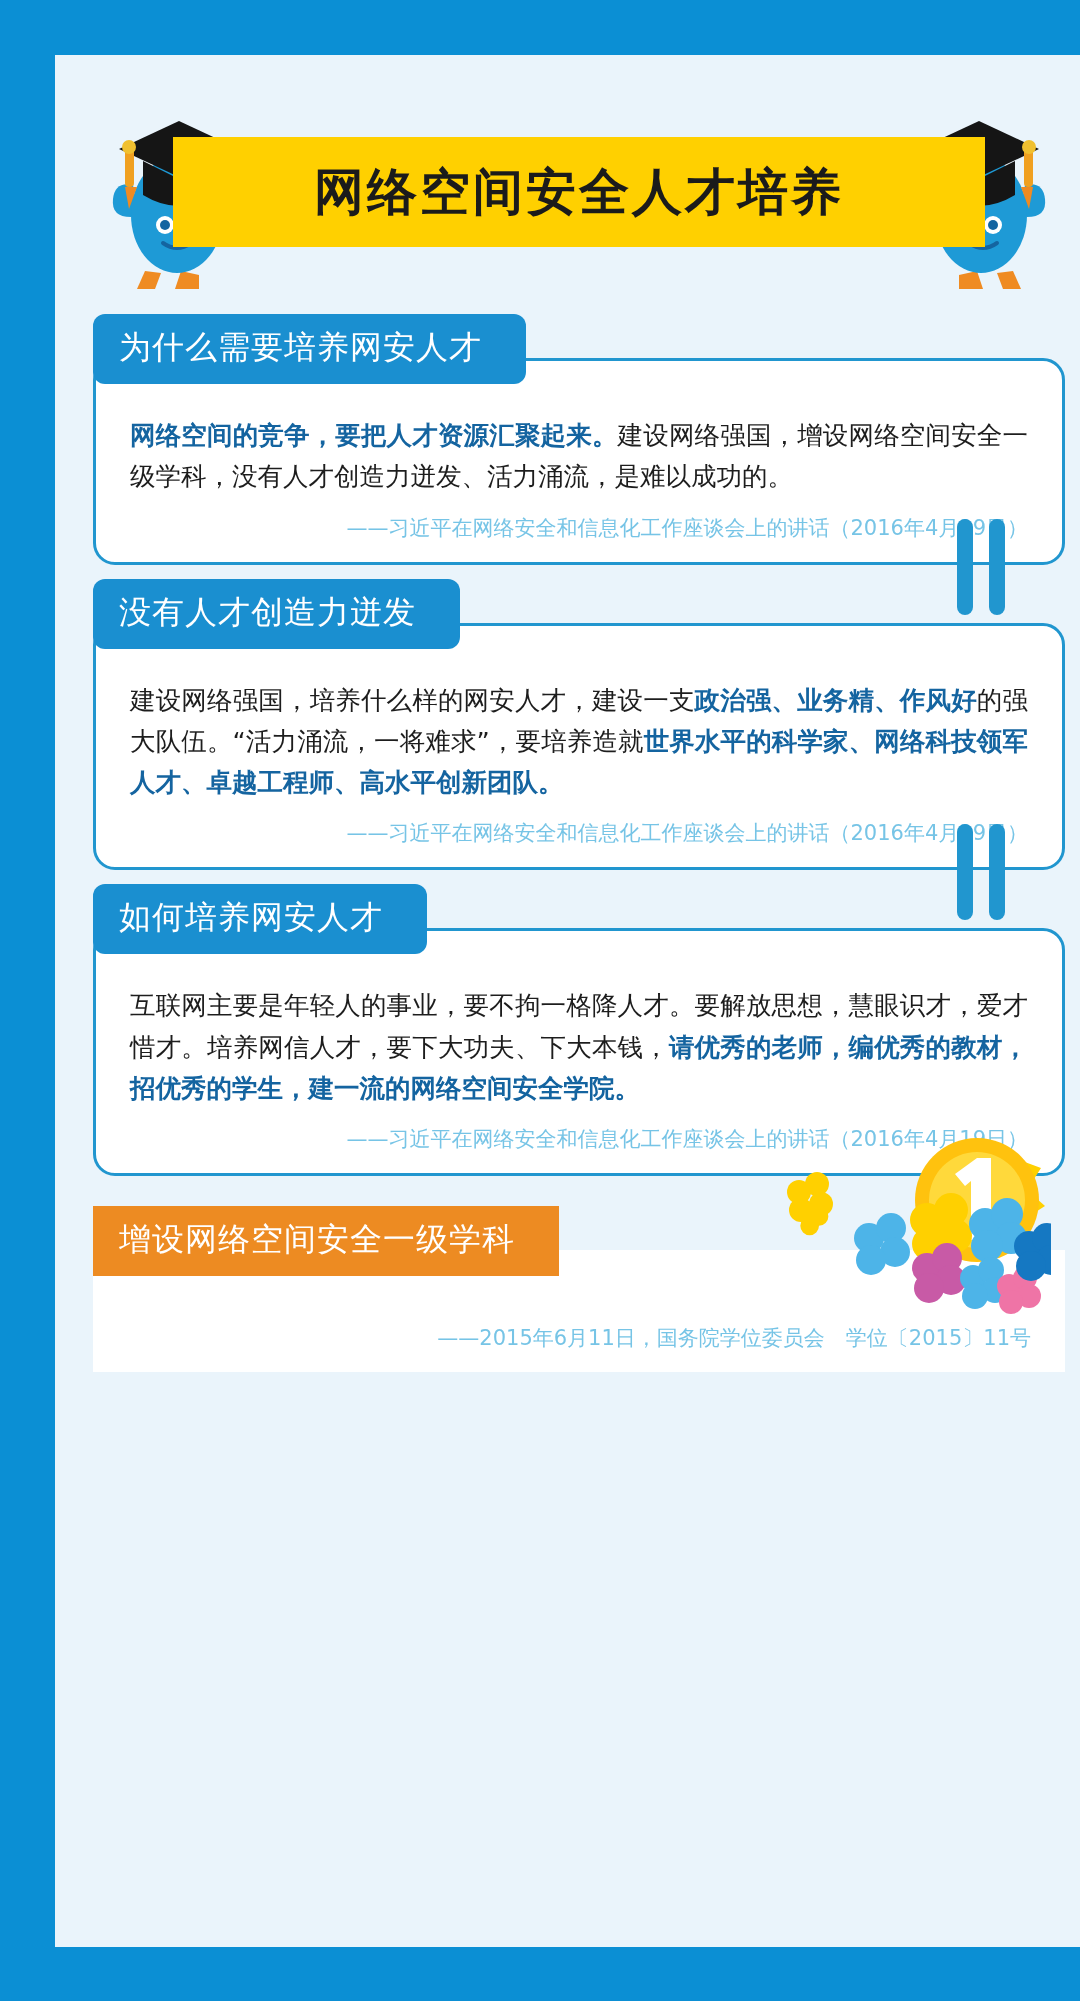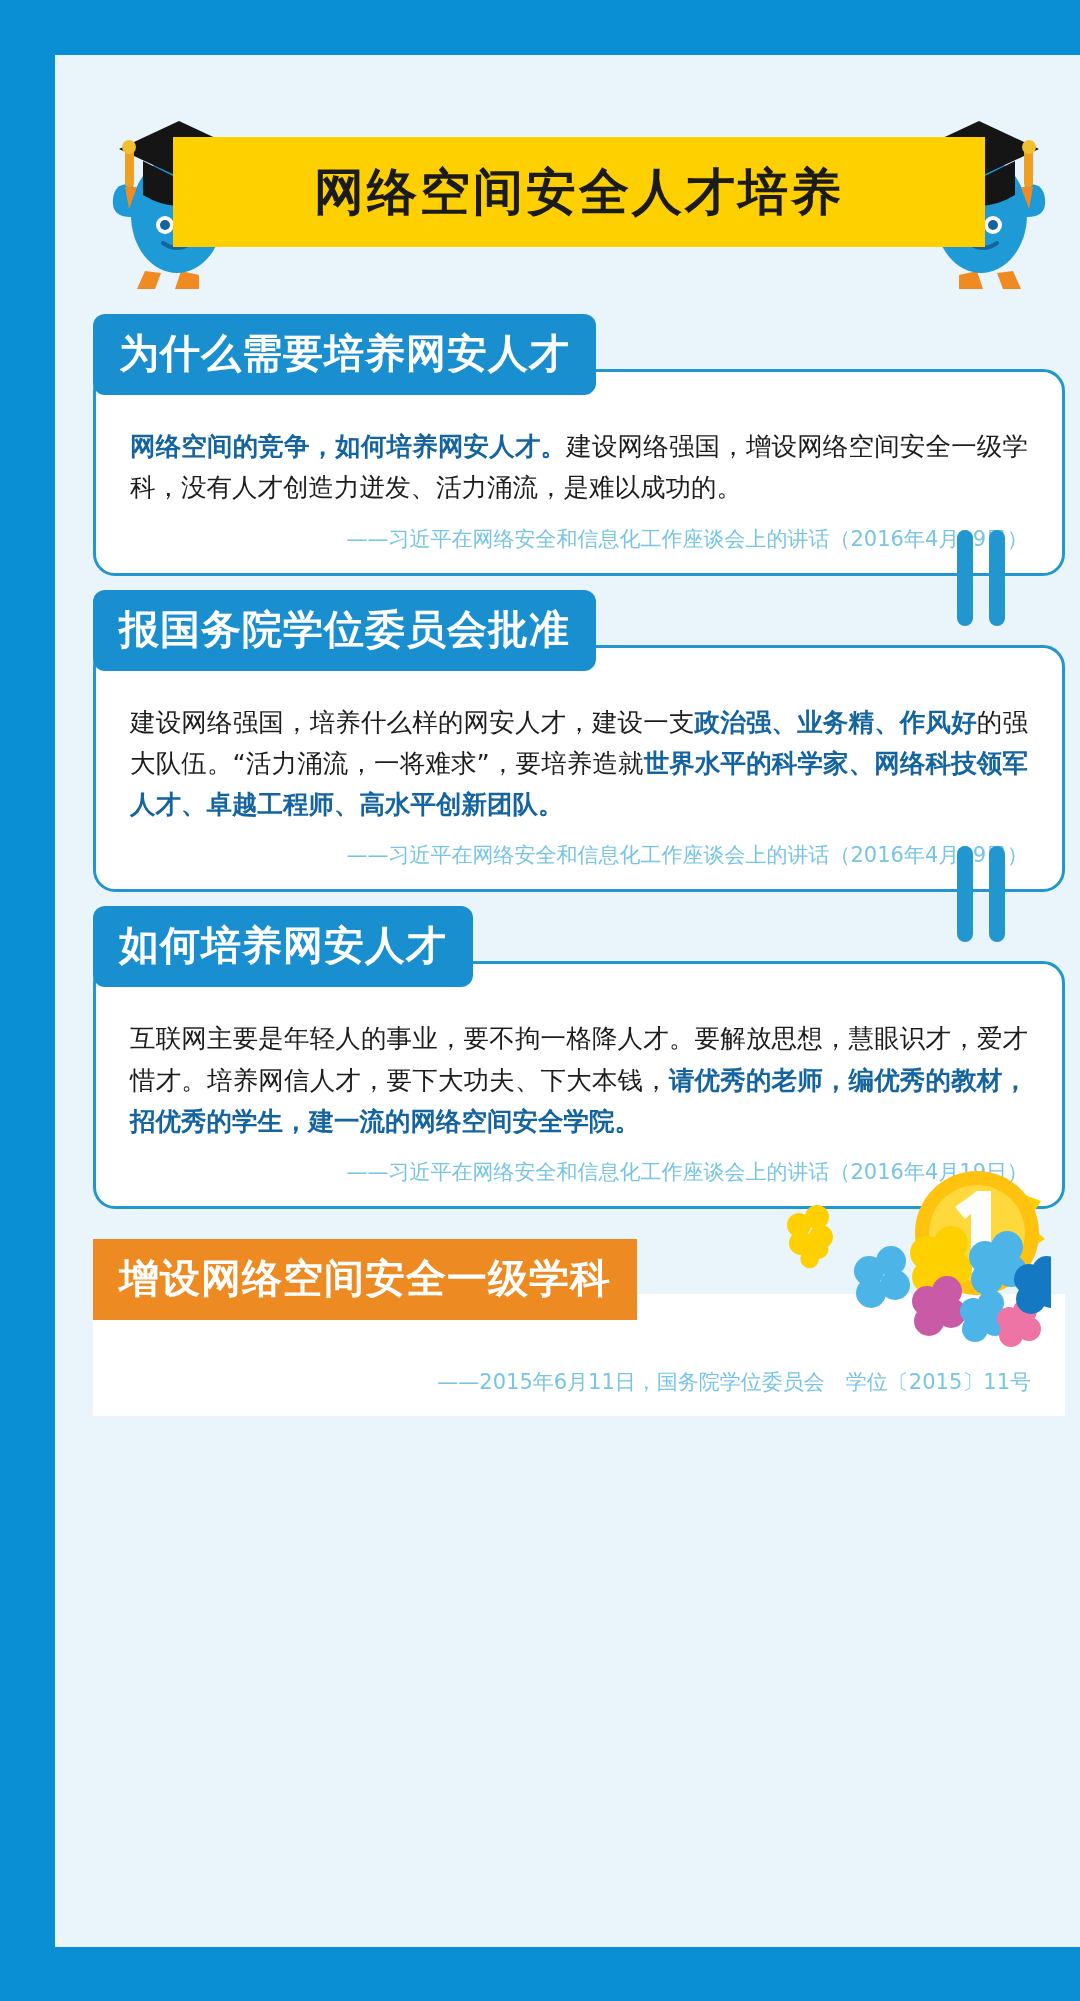--- a/index.html
+++ b/index.html
@@ -86,24 +86,24 @@
     border: none;
     padding-top: 58px;
   }
 
   .sec-head {
     position: relative;
     display: inline-block;
     background: #1a8fd0;
     color: #ffffff;
     border-radius: 12px 12px 12px 12px;
-    padding: 12px 26px 14px 26px;
+    padding: 12px 44px 14px 26px;
     font-family: "DejaVu Sans", sans-serif;
-    font-weight: bold;
-    font-size: 40px;
+    font-weight: normal;
+    font-size: 32px;
     letter-spacing: 1px;
     z-index: 4;
   }
   .section.orange .sec-head {
     background: #ed8b22;
     border-radius: 0;
   }
 
   
   .connector {
@@ -203,31 +203,31 @@
     <div id="title-banner">
       <span class="title-text">网络空间安全人才培养</span>
     </div>
   </div>
 
   <div id="sections">
 
     <div class="section">
       <div class="sec-head">为什么需要培养网安人才</div>
       <div class="card">
-        <p class="body-text"><b>网络空间的竞争，如何培养网安人才。</b><span>建设网络强国，增设网络空间安全一级学科，没有人才创造力迸发、活力涌流，是难以成功的。</span></p>
+        <p class="body-text"><b>网络空间的竞争，要把人才资源汇聚起来。</b><span>建设网络强国，增设网络空间安全一级学科，没有人才创造力迸发、活力涌流，是难以成功的。</span></p>
         <div class="attrib">——习近平在网络安全和信息化工作座谈会上的讲话（2016年4月19日）</div>
       </div>
       <div class="connector" style="bottom:-50px">
         <span class="b1"></span>
           <span class="b2"></span>
       </div>
     </div>
 
     <div class="section">
-      <div class="sec-head">报国务院学位委员会批准</div>
+      <div class="sec-head">没有人才创造力迸发</div>
       <div class="card">
         <p class="body-text"><span>建设网络强国，培养什么样的网安人才，建设一支</span><span class="hl">政治强、业务精、作风好</span><span>的强大队伍。“活力涌流，一将难求”，要培养造就</span><span class="hl">世界水平的科学家、网络科技领军人才、卓越工程师、高水平创新团队。</span></p>
         <div class="attrib">——习近平在网络安全和信息化工作座谈会上的讲话（2016年4月19日）</div>
       </div>
       <div class="connector" style="bottom:-50px">
         <span class="b1"></span>
           <span class="b2"></span>
       </div>
     </div>
 

